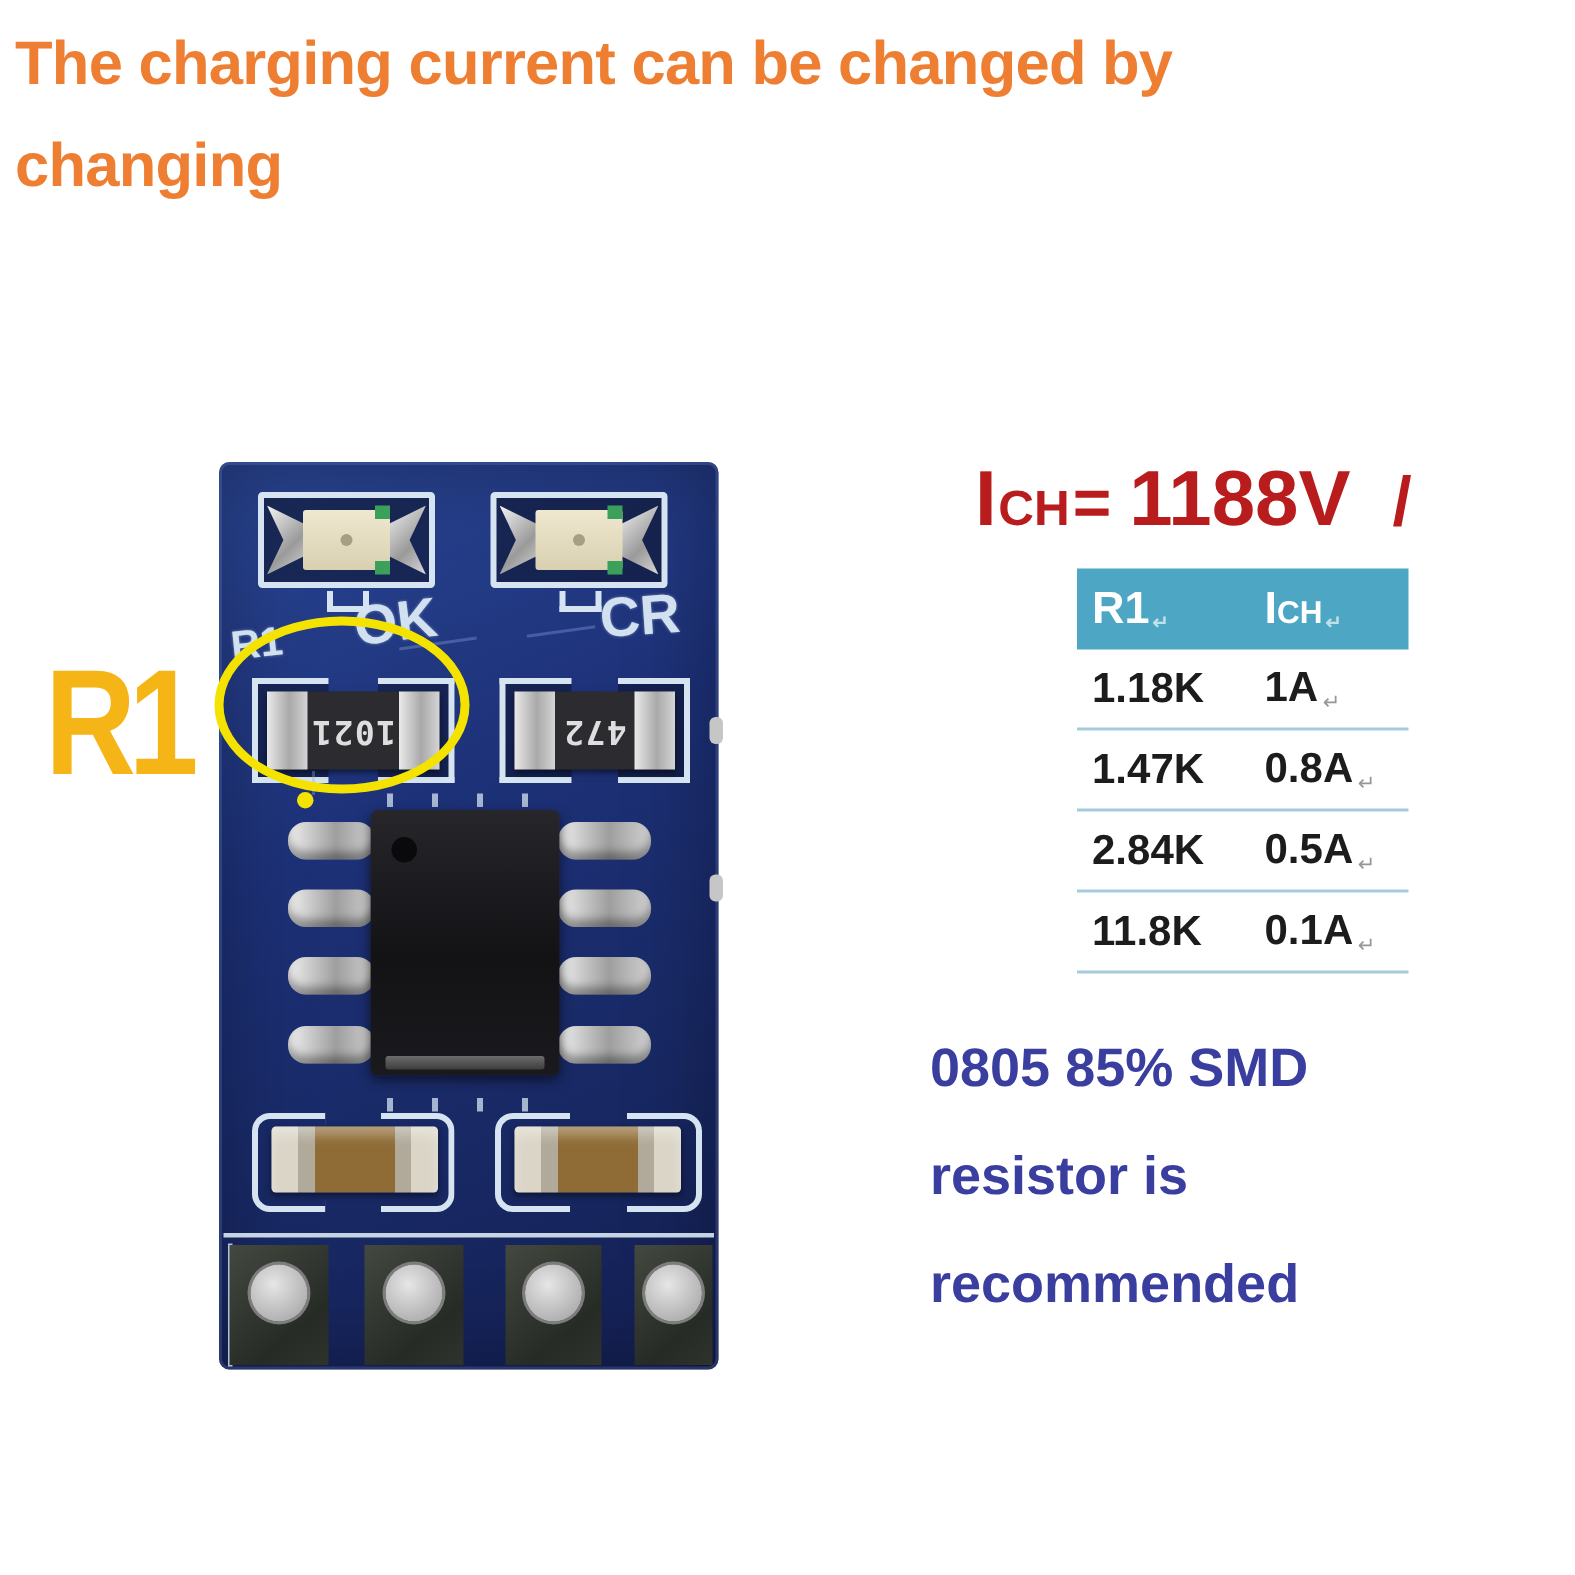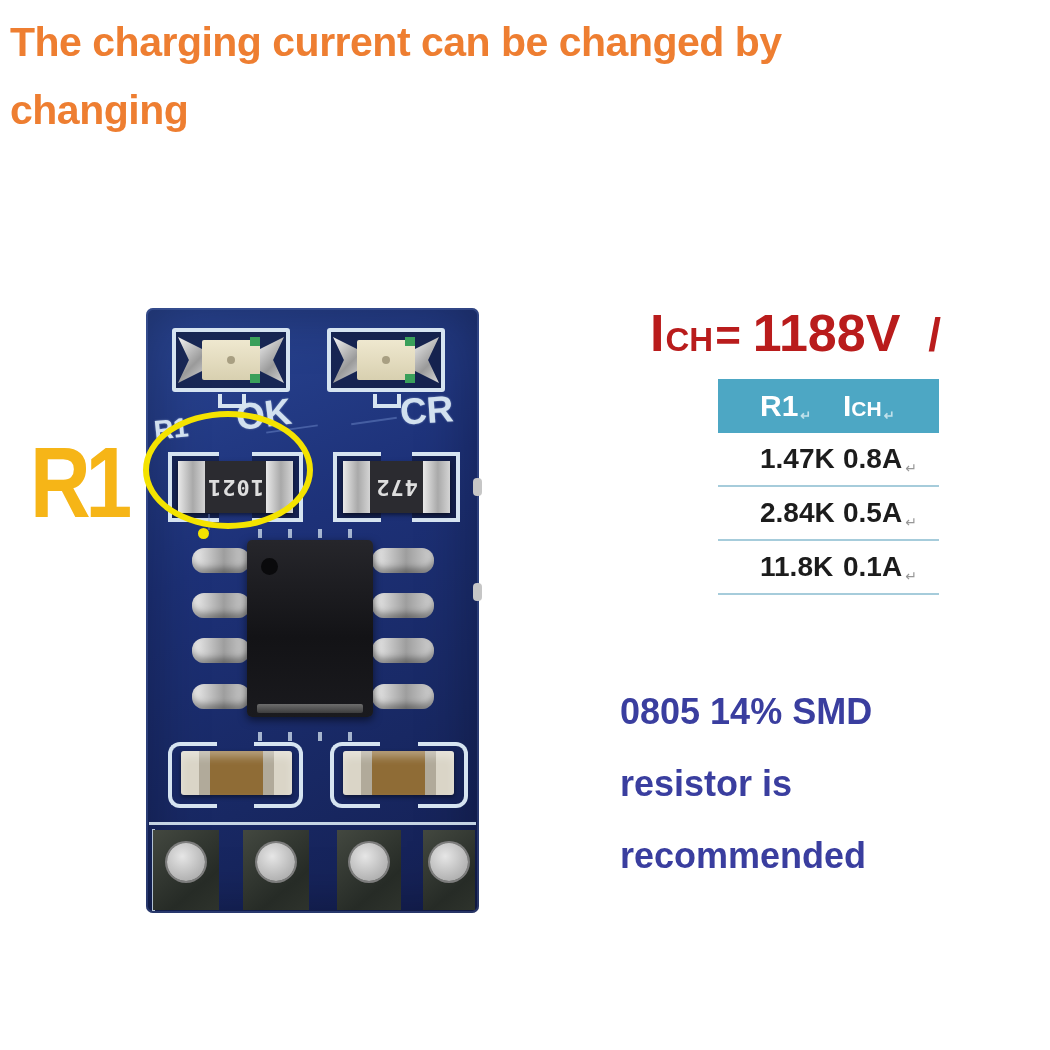--- a/index.html
+++ b/index.html
@@ -22,21 +22,21 @@
   .f-sub { font-size:33px; margin-left:1px; }
   .f-eq { font-size:44px; margin-left:2px; }
   .f-val { font-size:52px; margin-left:12px; }
   .f-slash { font-size:46px; margin-left:28px; }
   .f-denom { font-size:46px; margin-left:16px; }
 
   
   .rtable { position:absolute; left:718px; top:379px; width:221px; }
   .thead { position:relative; height:54px; background:#4da7c4; color:#ffffff; }
   .trow  { position:relative; height:54px; border-bottom:2px solid #a6ccdb; color:#1c1c1c; }
-  .tc1 { position:absolute; left:10px; top:50%; transform:translateY(-50%); font-weight:bold; font-size:28px; white-space:nowrap;margin-left:32px; }
+  .tc1 { position:absolute; left:10px; top:50%; transform:translateY(-50%); font-weight:bold; font-size:28px; white-space:nowrap; }
   .tc2 { position:absolute; left:125px; top:50%; transform:translateY(-50%); font-weight:bold; font-size:28px; white-space:nowrap; }
   .thead .tc1, .thead .tc2 { font-size:30px; }
   .hsub { font-size:21px; }
   .hmark { font-size:13px; color:rgba(255,255,255,.65); vertical-align:-4px; margin-left:2px; }
   .mark { font-size:14px; color:#979797; vertical-align:-5px; margin-left:3px; font-weight:normal; }
 
   
   .note { position:absolute; left:620px; top:676px; color:#3a3e9f; font-weight:bold;
           font-size:36px; line-height:72px; }
 
@@ -247,31 +247,35 @@
   <div class="formula">
     <span class="f-i">I</span><span class="f-sub">CH</span><span class="f-eq">=</span><span class="f-val">1188V</span><span class="f-slash">/</span><span class="f-denom">R1</span>
   </div>
 
   <div class="rtable">
     <div class="thead">
       <span class="tc1"><span>R1</span><span class="hmark">↵</span></span>
       <span class="tc2"><span>I</span><span class="hsub">CH</span><span class="hmark">↵</span></span>
     </div>
     <div class="trow">
+      <span class="tc1">1.18K</span>
+      <span class="tc2"><span>1A</span><span class="mark">↵</span></span>
+    </div>
+    <div class="trow">
       <span class="tc1">1.47K</span>
       <span class="tc2"><span>0.8A</span><span class="mark">↵</span></span>
     </div>
     <div class="trow">
       <span class="tc1">2.84K</span>
       <span class="tc2"><span>0.5A</span><span class="mark">↵</span></span>
     </div>
     <div class="trow">
       <span class="tc1">11.8K</span>
       <span class="tc2"><span>0.1A</span><span class="mark">↵</span></span>
     </div>
   </div>
 
   <div class="note">
-    <div>0805 14% SMD resistor is</div>
+    <div>0805 85% SMD resistor is</div>
     <div>recommended</div>
   </div>
 
 </div>
 
 </body></html>

